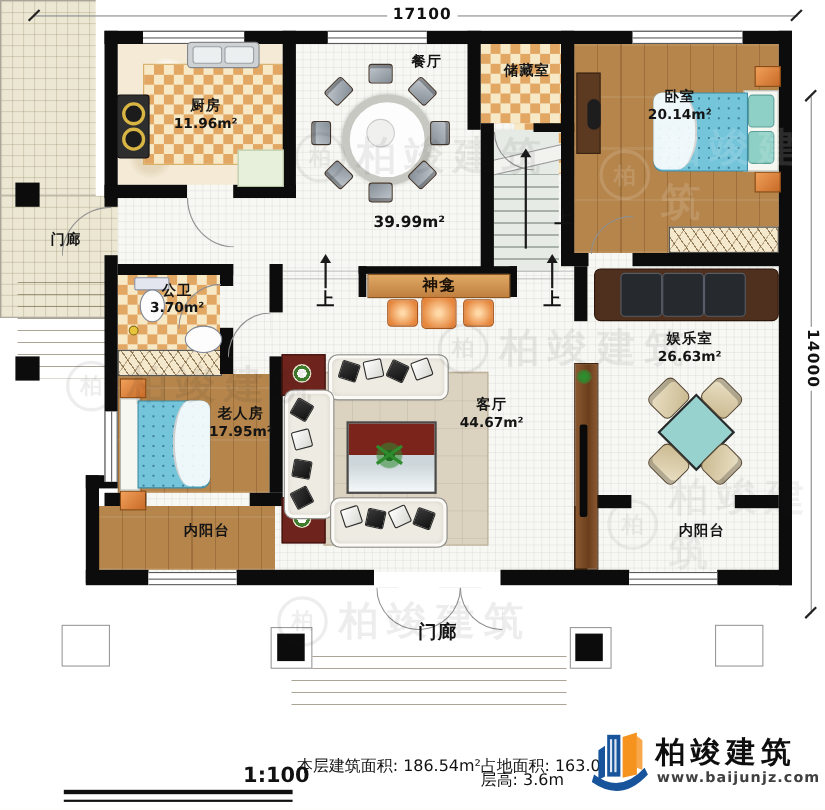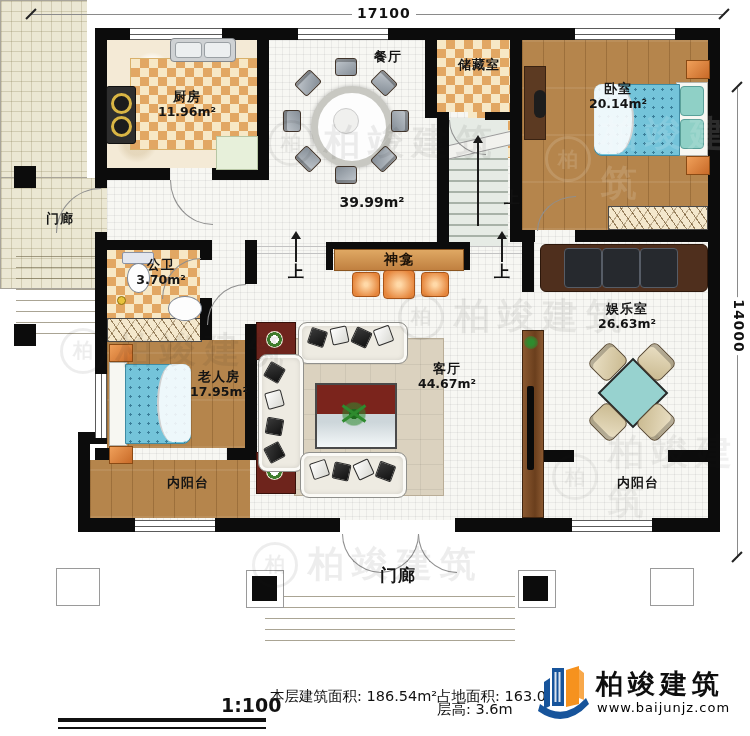--- a/index.html
+++ b/index.html
@@ -45,21 +45,21 @@
   .dimlab{position:absolute;font-size:14px;font-weight:bold;color:#111;background:#fff;padding:0 5px;z-index:51;letter-spacing:1px}
   .thinline{position:absolute;background:#c2c2c2;z-index:10}
   .uphead{position:absolute;width:0;height:0;border:5px solid transparent;border-bottom:8px solid #1a1a1a;z-index:22}
   .upline{position:absolute;background:#1a1a1a;z-index:22}
   .uplab{position:absolute;font-size:16px;font-weight:bold;color:#111;transform:translateX(-50%);z-index:30}
   .ftitle{position:absolute;font-size:28px;font-weight:bold;color:#111;letter-spacing:2px;z-index:61}
   .fscale{position:absolute;font-size:19px;font-weight:bold;color:#111;z-index:61}
   .frule{position:absolute;background:#111;z-index:61}
   .fstat{position:absolute;font-size:14.5px;color:#111;white-space:nowrap;z-index:61}
   .brandname{position:absolute;font-size:27px;font-weight:bold;color:#0e0e0e;letter-spacing:5px;z-index:62}
-  .brandurl{position:absolute;font-size:13px;font-weight:normal;color:#000000;letter-spacing:1px;z-index:62}
+  .brandurl{position:absolute;font-size:13px;font-weight:bold;color:#404040;letter-spacing:1px;z-index:62}
   .fixture{position:absolute;z-index:20}
   .burner{position:absolute;width:15px;height:15px;border:3px solid #d9b544;border-radius:50%;background:#1c1c1c;z-index:21}
   .dots{background-image:radial-gradient(rgba(20,80,110,.6) 1px,transparent 1.4px);background-size:9px 9px}
 </style>
 </head>
 <body>
 
 <div class="canvas">
 
   <div class="floor tile" style="left:107px;top:40px;width:601px;height:480px"></div>

